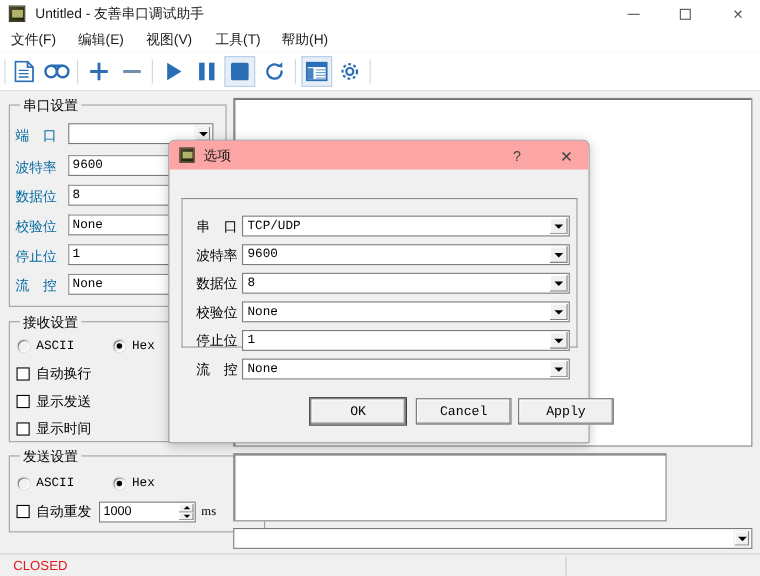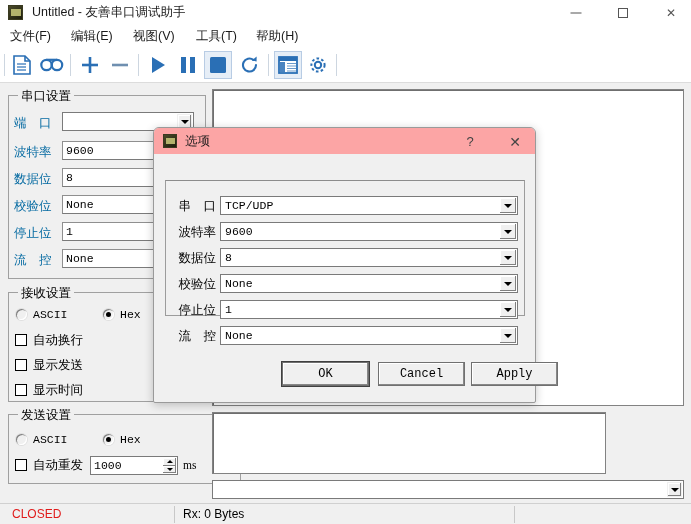--- a/index.html
+++ b/index.html
@@ -64,21 +64,21 @@
   .radio{position:absolute;width:11px;height:11px;border-radius:50%;
     background:#f0f0f0;box-shadow:inset 1px 1px 0 #808080, inset -1px -1px 0 #ffffff, 0 0 0 1px #dfdfdf;}
   .radio.on:after{content:"";position:absolute;left:3px;top:3px;width:5px;height:5px;border-radius:50%;background:#000;}
   .radio-lbl{position:absolute;font-family:"Liberation Mono","DejaVu Sans Mono",monospace;
     font-size:11.5px;color:#000;white-space:nowrap;}
   .chk{position:absolute;width:12px;height:12px;background:#fff;border:1px solid #000;box-sizing:border-box;}
   .chk-lbl{position:absolute;font-size:12.5px;color:#000;white-space:nowrap;}
 
   .spin{position:absolute;background:#fff;border:1px solid #7a7a7a;box-sizing:border-box;}
   .spin .txt{position:absolute;left:3px;top:1px;right:16px;height:15px;line-height:15px;
-    font-family:Liberation Mono, monospace;font-size:11.5px;overflow:hidden;}
+    font-family:Liberation Sans, sans-serif;font-size:11.5px;overflow:hidden;}
   .spin .btns{position:absolute;right:1px;top:1px;bottom:1px;width:13px;}
   .spin .btns div{position:absolute;left:0;right:0;height:50%;background:#f0f0f0;
     box-shadow:inset -1px -1px 0 #808080, inset 1px 1px 0 #ffffff;box-sizing:border-box;}
   .spin .btns .up{top:0;}
   .spin .btns .dn{bottom:0;}
   .spin .btns .up:after{content:"";position:absolute;left:50%;top:50%;margin-left:-3px;margin-top:-2px;
     border-left:3px solid transparent;border-right:3px solid transparent;border-bottom:3px solid #000;}
   .spin .btns .dn:after{content:"";position:absolute;left:50%;top:50%;margin-left:-3px;margin-top:-1px;
     border-left:3px solid transparent;border-right:3px solid transparent;border-top:3px solid #000;}
   .unit{position:absolute;font-family:Liberation Serif, serif;font-size:11.5px;}
@@ -347,21 +347,20 @@
   <div class="sendbox" style="left:212px;top:412px;width:394px;height:62px"></div>
 
 
   <div class="combo" style="left:212px;top:480px;width:472px;height:19px">
     <div class="txt"></div>
     <div class="arrow"></div>
   </div>
 
   <div class="statusbar">
     <div class="sb-cell first" style="left:4px;width:170px;color:#e01b1b">CLOSED</div>
-    <div class="sb-cell" style="left:174px;width:170px">Rx: 0 Bytes</div>
     <div class="sb-cell" style="left:514px;width:175px"></div>
   </div>
 
   <div class="dialog">
 
     <div class="dlg-title">
       <div class="dlg-icon"></div>
       <div class="dlg-name">选项</div>
       <div class="dlg-help">?</div>
       <div class="dlg-close">✕</div>

